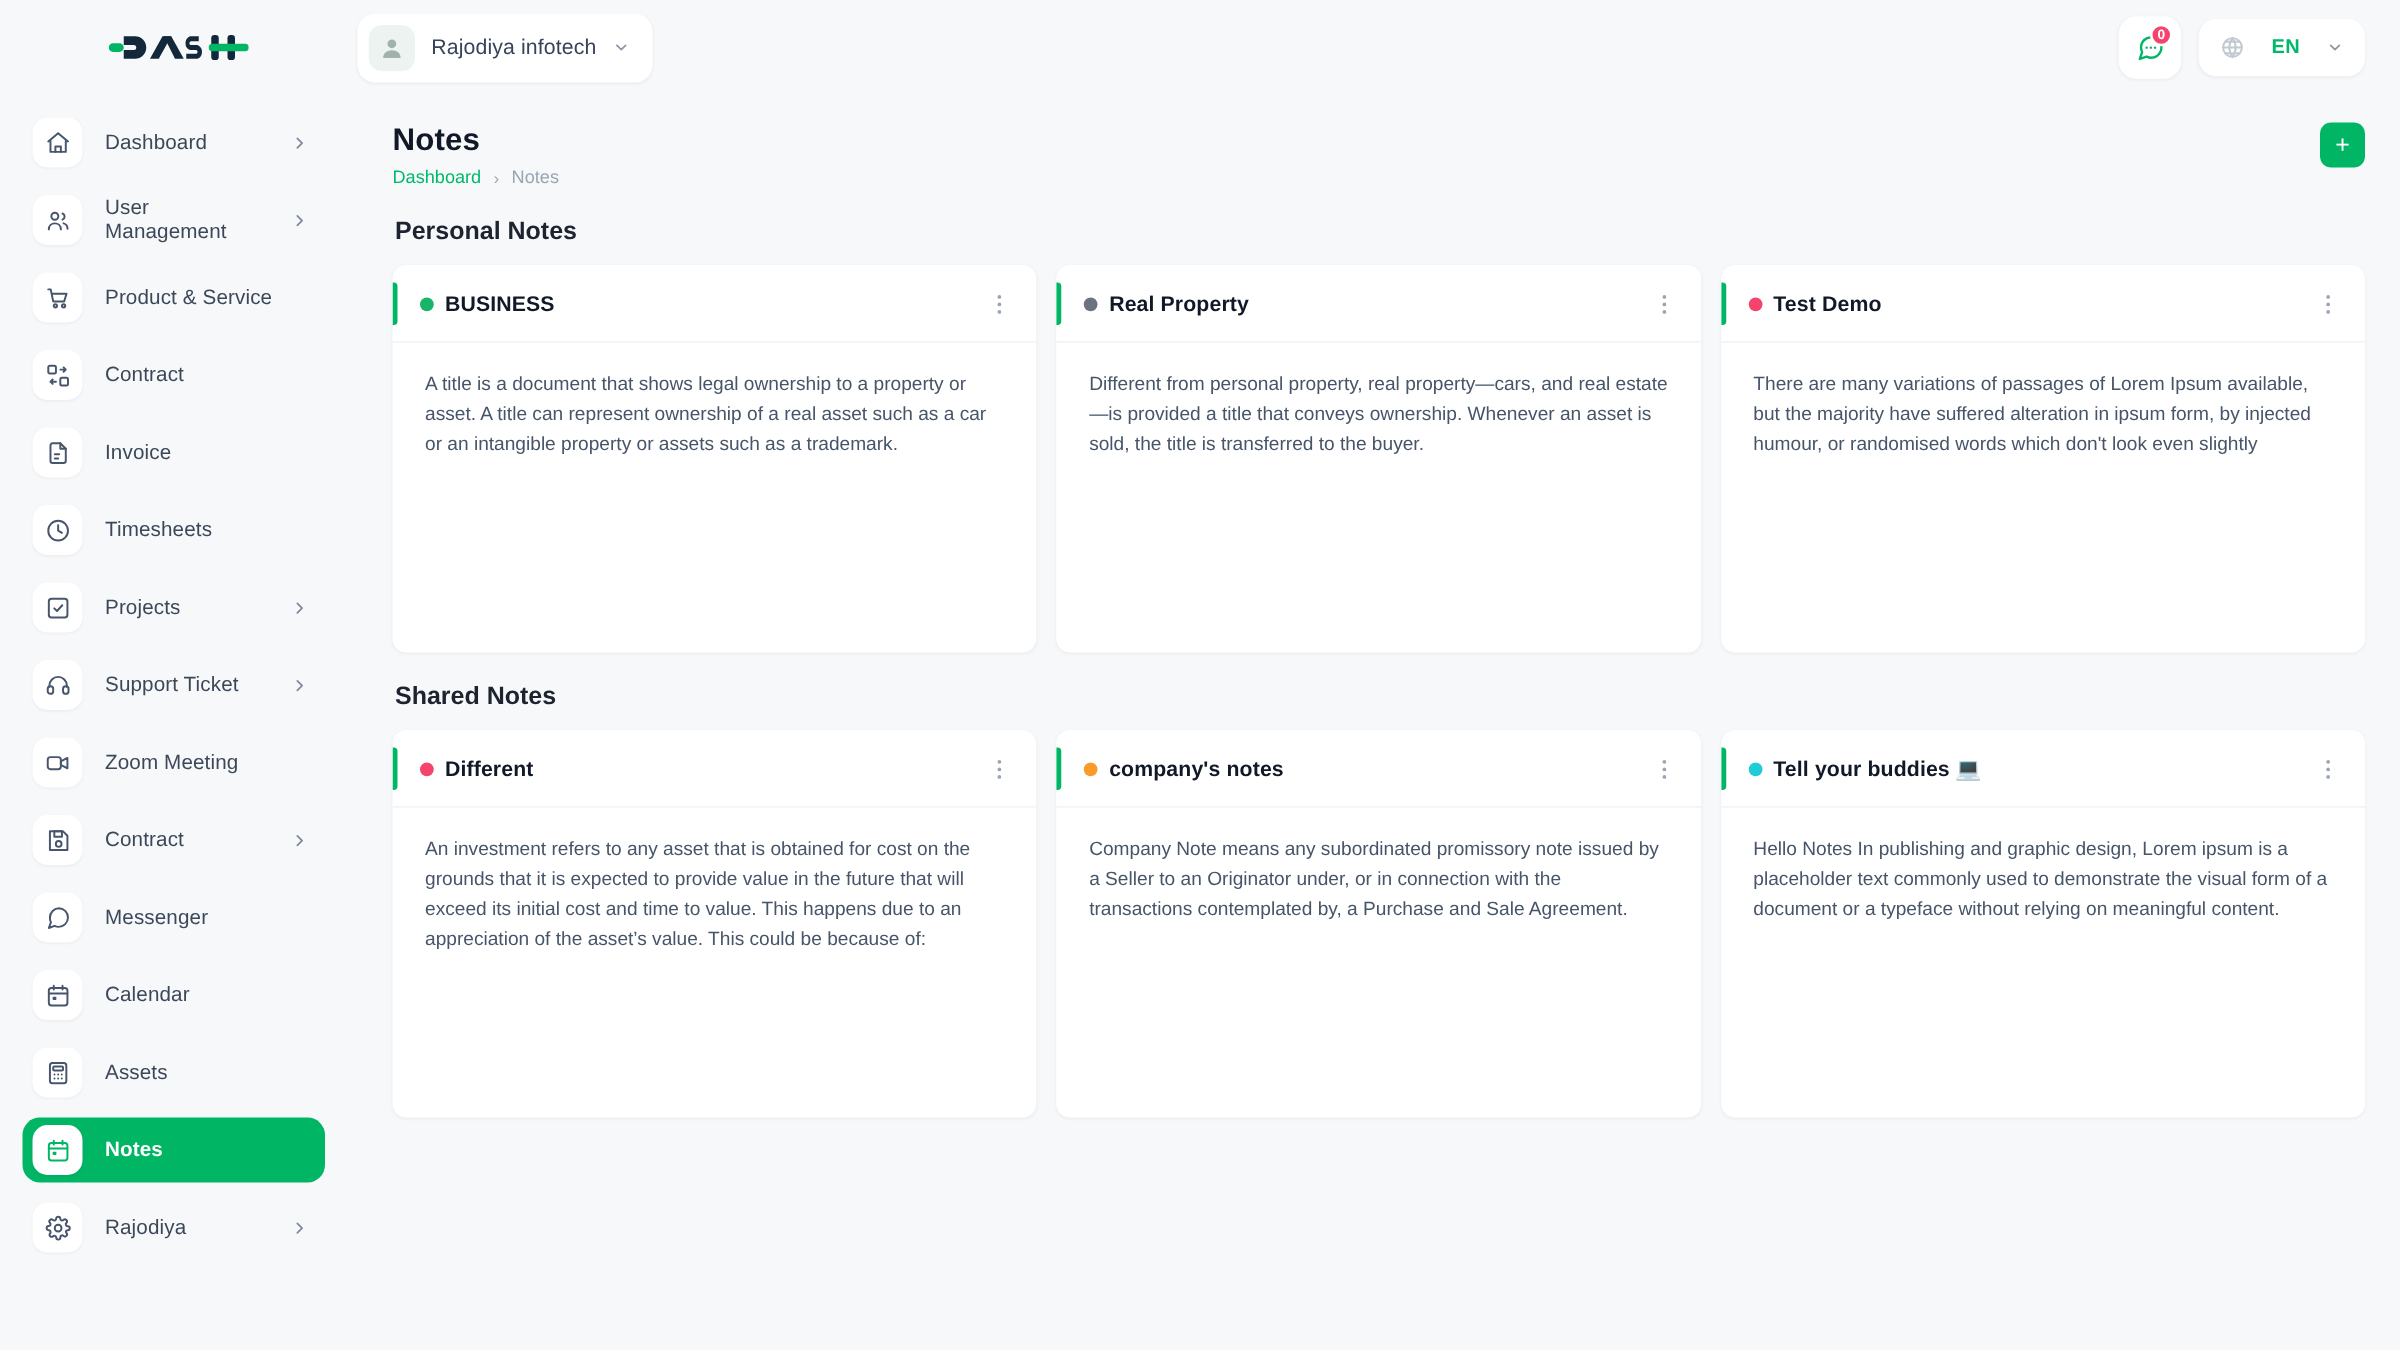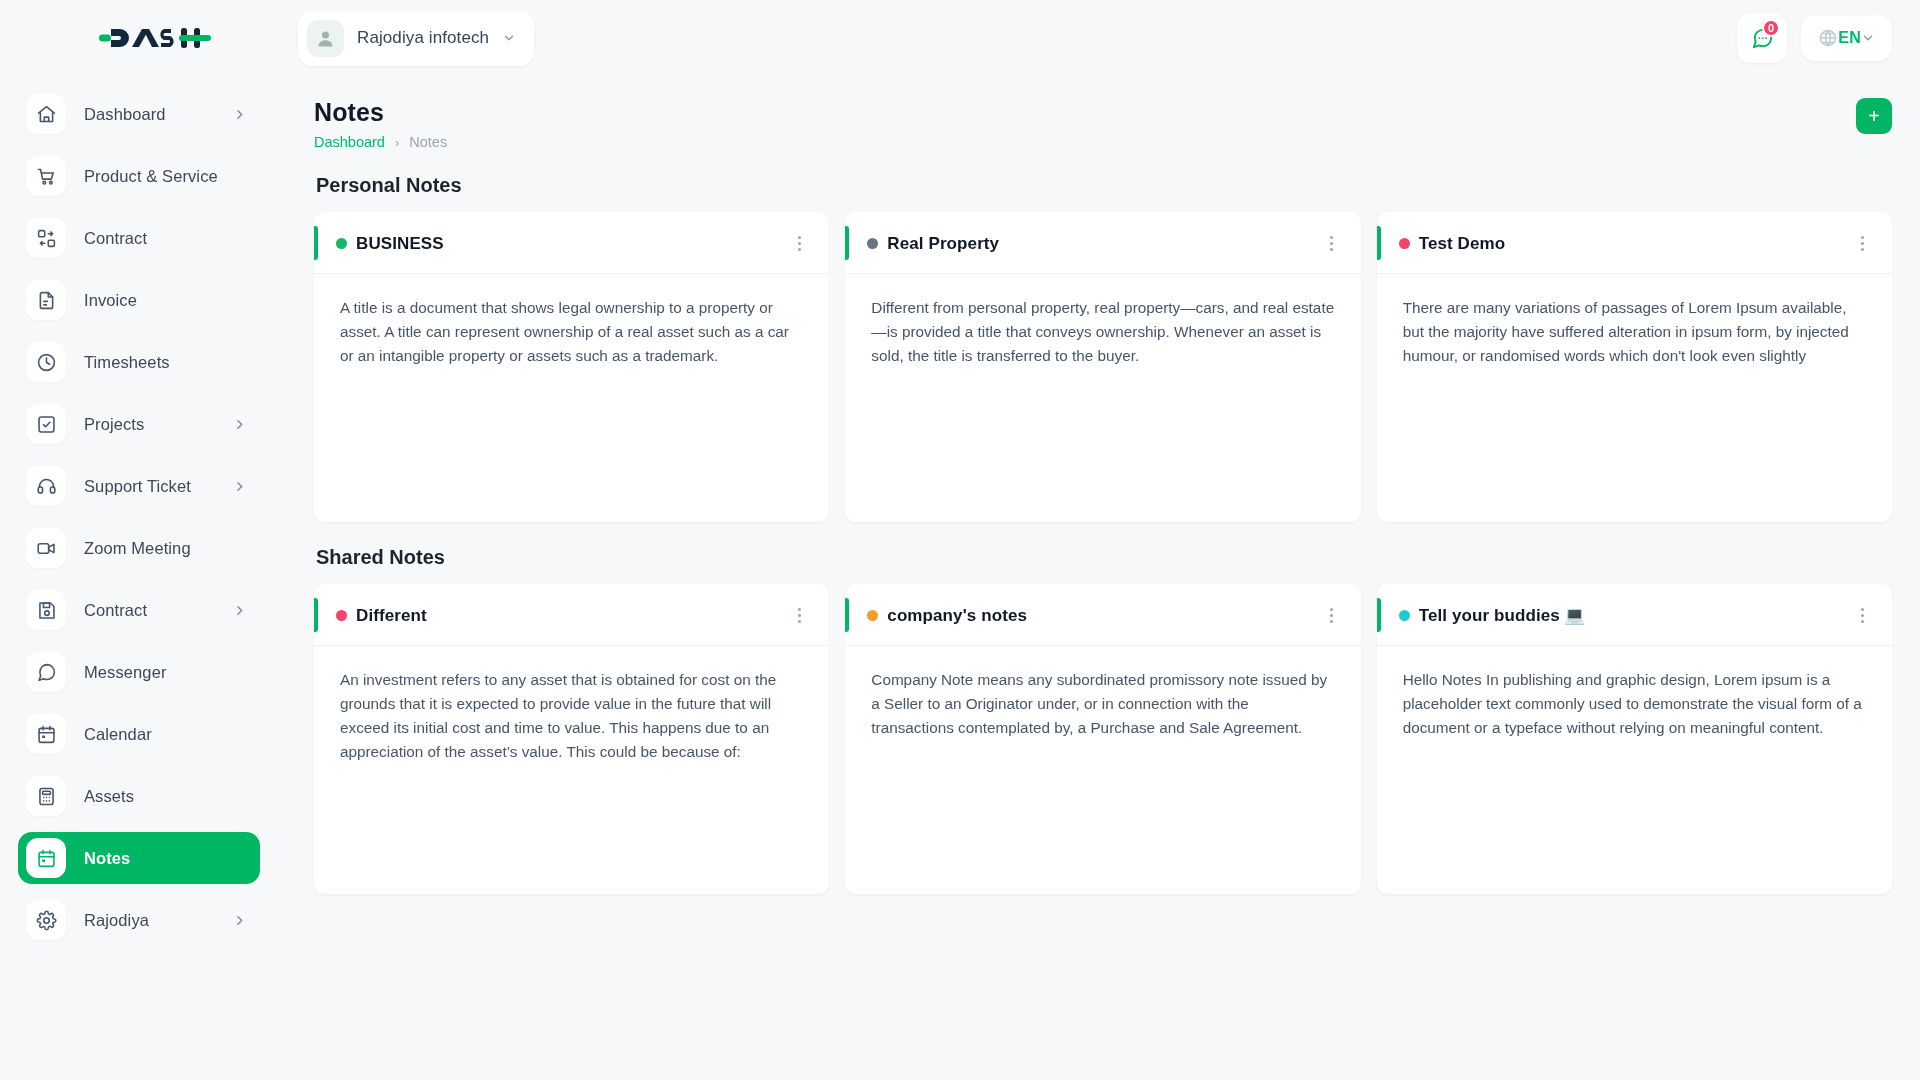--- a/index.html
+++ b/index.html
@@ -11,21 +11,21 @@
   }
   body { display: flex; flex-direction: column; }
 
   
   .topbar {
     height: 76px;
     flex: 0 0 76px;
     display: flex;
     align-items: center;
     background: #f7f8fa;
-    padding: 0 28px 0 16px;
+    padding: 0 28px 0 4px;
   }
   .logo-zone {
     width: 278px;
     flex: 0 0 278px;
     display: flex;
     align-items: center;
     justify-content: center;
     height: 76px;
   }
   .logo { display: flex; align-items: center; }
@@ -59,21 +59,21 @@
   }
   .badge {
     position: absolute; top: 6px; right: 7px;
     min-width: 18px; height: 18px; padding: 0 4px;
     background: #f6436c; color: #fff;
     border-radius: 9px; font-size: 11px; font-weight: bold;
     display: flex; align-items: center; justify-content: center;
     border: 2px solid #fff;
   }
   .lang-chip {
-    display: flex; align-items: center; gap: 0;
+    display: flex; align-items: center; gap: 21px;
     background: #fff; border-radius: 14px;
     padding: 13px 17px;
     box-shadow: 0 1px 3px rgba(18,38,63,.06);
     cursor: pointer;
   }
   .lang-code { color: #00b96b; font-size: 16px; font-weight: bold; letter-spacing: .3px; }
 
   
   .shell { flex: 1; display: flex; min-height: 0; }
 
@@ -255,20 +255,36 @@
         <span class="nav-label">Dashboard</span>
         <span class="nav-caret">
           <svg width="13" height="13" viewBox="0 0 24 24" fill="none" stroke="currentColor" stroke-width="2.6" stroke-linecap="round" stroke-linejoin="round">
             <polyline points="9 5 16 12 9 19"></polyline>
           </svg>
         </span>
       </div>
       <div class="nav-item">
         <span class="nav-icon">
           <svg width="21" height="21" viewBox="0 0 24 24" fill="none" stroke="currentColor" stroke-width="1.8" stroke-linecap="round" stroke-linejoin="round">
+            <circle cx="9" cy="8" r="3.2"></circle>
+            <path d="M3.5 20c0-3.3 2.5-5.5 5.5-5.5s5.5 2.2 5.5 5.5"></path>
+            <path d="M16 5.5a3 3 0 0 1 0 5.6"></path>
+            <path d="M17 14.5c2.2.6 3.6 2.4 3.6 5"></path>
+          </svg>
+        </span>
+        <span class="nav-label">User Management</span>
+        <span class="nav-caret">
+          <svg width="13" height="13" viewBox="0 0 24 24" fill="none" stroke="currentColor" stroke-width="2.6" stroke-linecap="round" stroke-linejoin="round">
+            <polyline points="9 5 16 12 9 19"></polyline>
+          </svg>
+        </span>
+      </div>
+      <div class="nav-item">
+        <span class="nav-icon">
+          <svg width="21" height="21" viewBox="0 0 24 24" fill="none" stroke="currentColor" stroke-width="1.8" stroke-linecap="round" stroke-linejoin="round">
             <path d="M3 4h2.2l2.3 11h10l2.2-7H6.5"></path>
             <circle cx="9.5" cy="19" r="1.5"></circle>
             <circle cx="17" cy="19" r="1.5"></circle>
           </svg>
         </span>
         <span class="nav-label">Product &amp; Service</span>
       </div>
       <div class="nav-item">
         <span class="nav-icon">
           <svg width="21" height="21" viewBox="0 0 24 24" fill="none" stroke="currentColor" stroke-width="1.8" stroke-linecap="round" stroke-linejoin="round">

